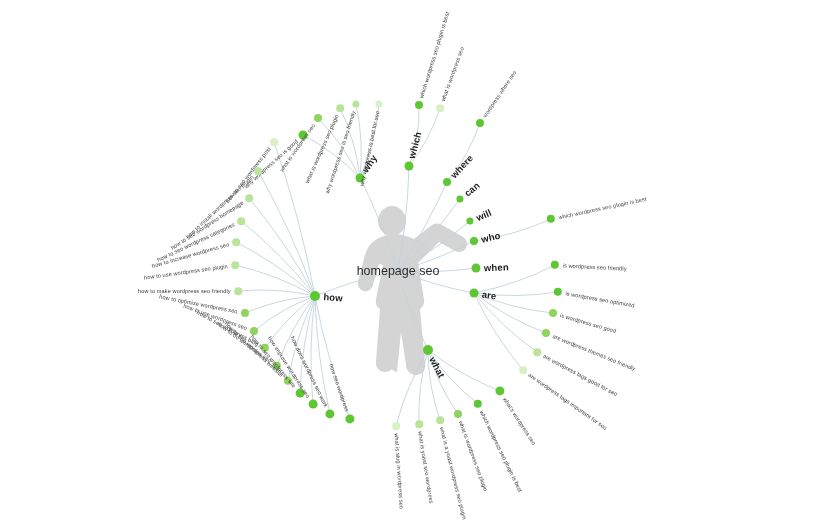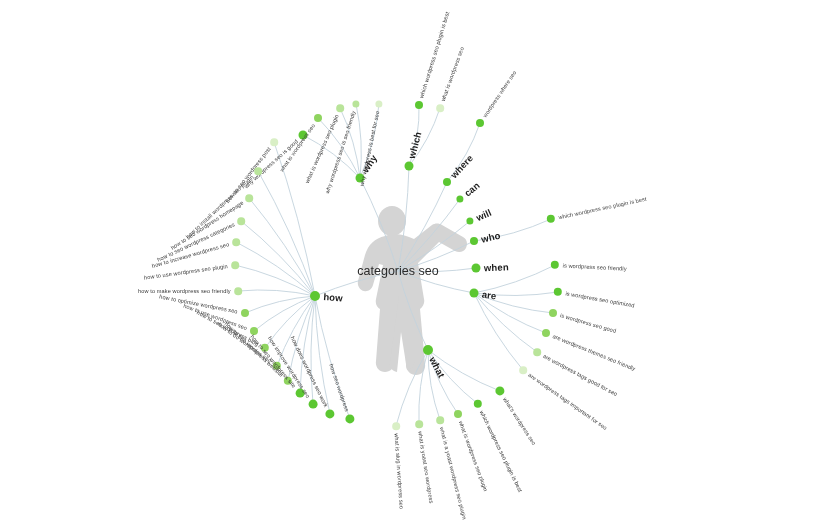--- a/index.html
+++ b/index.html
@@ -169,15 +169,15 @@
       <div class="node" style="width: 8.8px; height: 8.8px; left: 300px; top: 393px; background: rgb(92, 199, 50);"></div>
       <div class="label lbl-left" style="font-size: 5.6px; left: 300px; top: 393px; transform: translateY(-50%) rotate(50deg) translateX(-7.9px) translateX(-100%); transform-origin: 0px 50%;">how to seo wordpress site</div>
       <div class="node" style="width: 8.8px; height: 8.8px; left: 313px; top: 404px; background: rgb(92, 199, 50);"></div>
       <div class="label lbl-left" style="font-size: 5.6px; left: 313px; top: 404px; transform: translateY(-50%) rotate(57deg) translateX(-7.9px) translateX(-100%); transform-origin: 0px 50%;">how improve wordpress seo</div>
       <div class="node" style="width: 9.2px; height: 9.2px; left: 330px; top: 414px; background: rgb(92, 199, 50);"></div>
       <div class="label lbl-left" style="font-size: 5.6px; left: 330px; top: 414px; transform: translateY(-50%) rotate(64deg) translateX(-8.1px) translateX(-100%); transform-origin: 0px 50%;">how does wordpress seo work</div>
       <div class="node" style="width: 9.2px; height: 9.2px; left: 350px; top: 419px; background: rgb(92, 199, 50);"></div>
       <div class="label lbl-left" style="font-size: 5.6px; left: 350px; top: 419px; transform: translateY(-50%) rotate(71deg) translateX(-8.1px) translateX(-100%); transform-origin: 0px 50%;">how seo wordpress</div>
     </div>
 
-  <div class="center-label" id="center-label" style="left: 398px; top: 271px;">categories seo</div>
+  <div class="center-label" id="center-label" style="left: 398px; top: 271px;">homepage seo</div>
 
 </div>
 
 </body></html>

